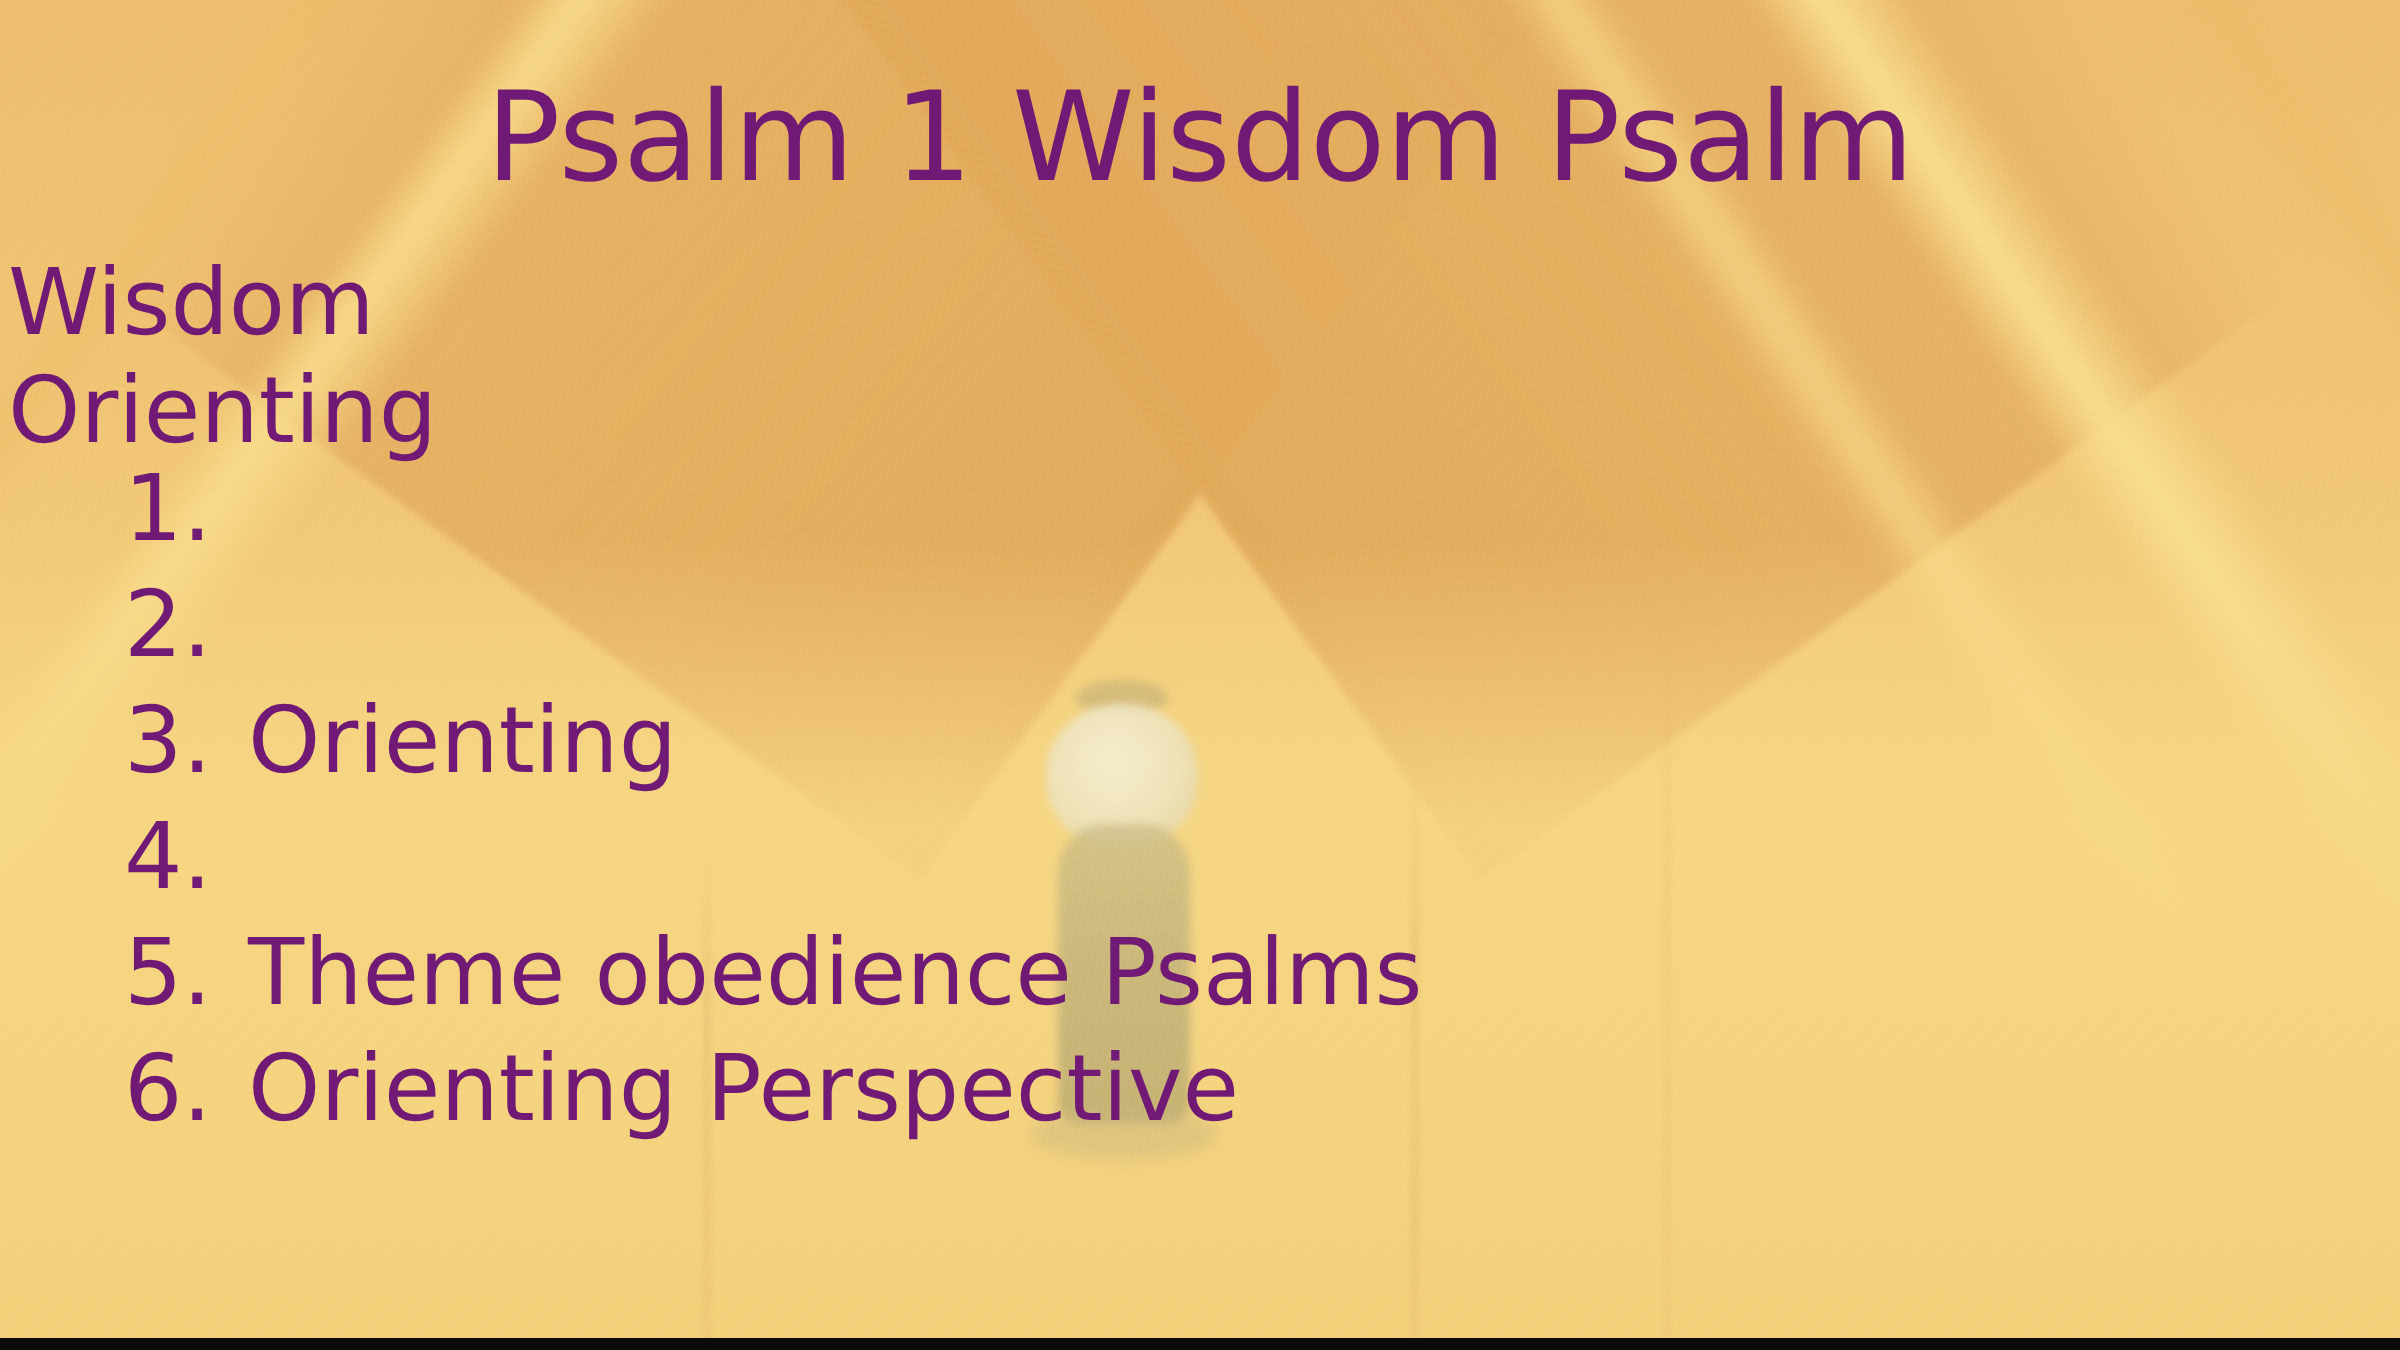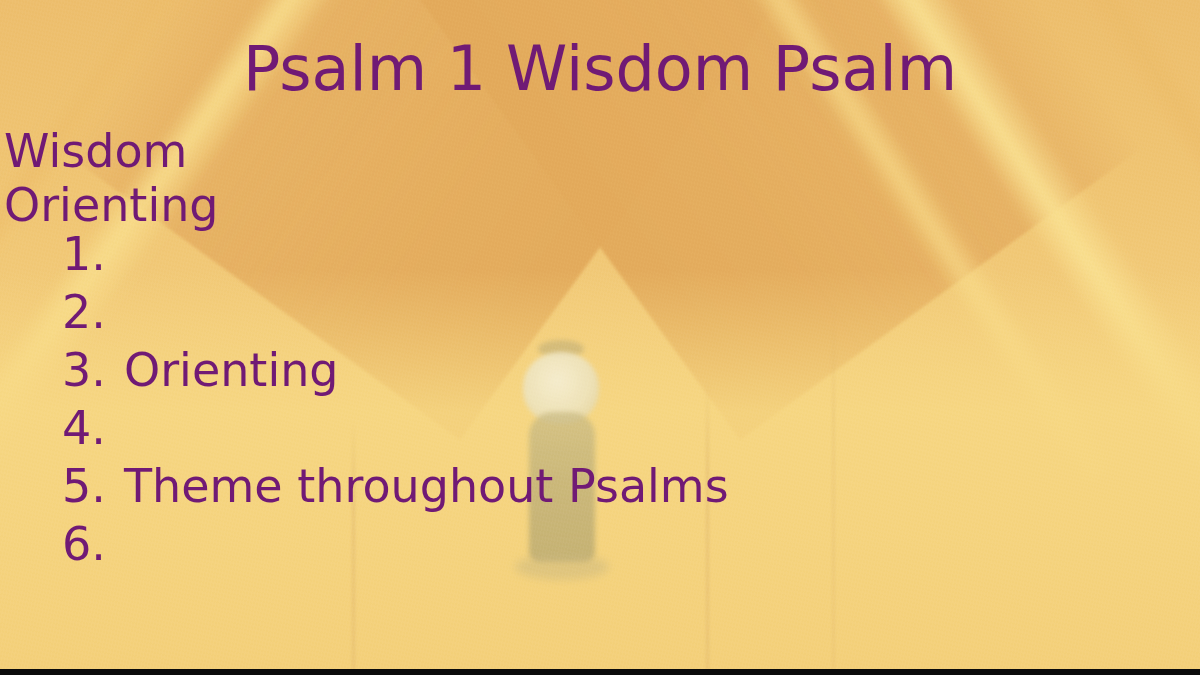--- a/index.html
+++ b/index.html
@@ -276,23 +276,24 @@
       </li>
       <li class="list-item">
         <span class="item-num">3.</span>
         <span class="item-text">Orienting</span>
       </li>
       <li class="list-item">
         <span class="item-num">4.</span>
       </li>
       <li class="list-item">
         <span class="item-num">5.</span>
-        <span class="item-text">Theme throughout Psalms</span>
+        <span class="item-text">Theme obedience Psalms</span>
       </li>
       <li class="list-item">
         <span class="item-num">6.</span>
+        <span class="item-text">Orienting Perspective</span>
       </li>
     </ol>
 
   </div>
 
   <div class="bottom-bar"></div>
 </div>
 
 </body></html>

